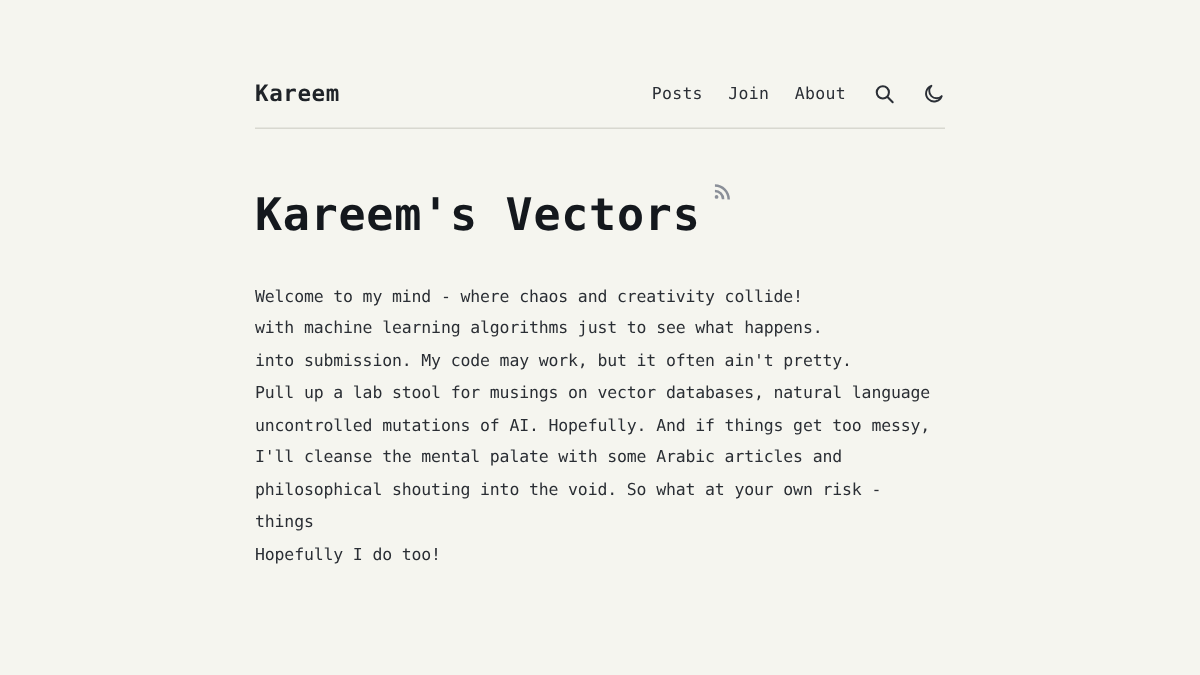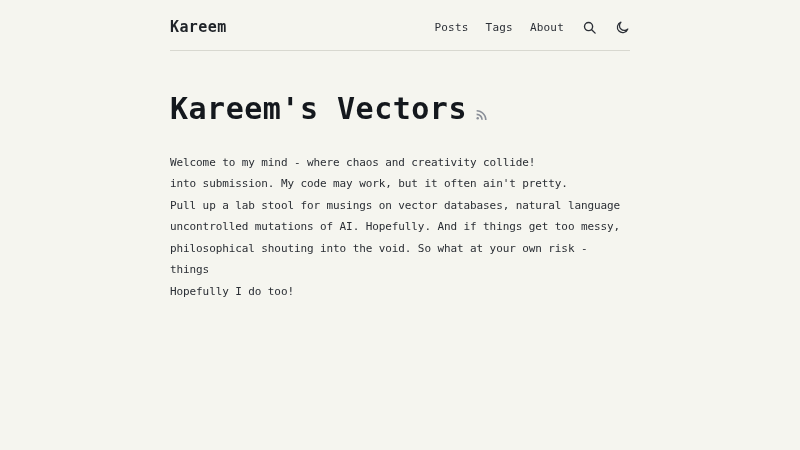--- a/index.html
+++ b/index.html
@@ -26,20 +26,21 @@
     margin: 0 auto;
     padding-top: 18px;
   }
 
   
   .header {
     display: flex;
     align-items: center;
     justify-content: space-between;
     padding-bottom: 14px;
+    margin-top: 35px;
   }
   .brand {
     font-family: "DejaVu Sans Mono", monospace;
     font-weight: bold;
     font-size: 15px;
     letter-spacing: 0.4px;
     color: #1f2328;
     text-decoration: none;
   }
   .nav {
@@ -65,21 +66,21 @@
   }
   .rule {
     border: 0;
     border-top: 1px solid #d8d8d0;
     margin: 0;
   }
 
   
   .title-wrap {
     display: flex;
-    align-items: flex-end;
+    align-items: flex-start;
     gap: 8px;
     margin-top: 40px;
     margin-bottom: 26px;
   }
   .site-title {
     font-family: "DejaVu Sans Mono", monospace;
     font-weight: bold;
     font-size: 30px;
     letter-spacing: 0.5px;
     margin: 0;
@@ -107,21 +108,21 @@
 </head>
 <body>
 
 <div class="page">
   <div class="container">
 
     <div class="header">
       <a class="brand" href="#">Kareem</a>
       <div class="nav">
         <a class="nav-link" href="#">Posts</a>
-        <a class="nav-link" href="#">Tags</a>
+        <a class="nav-link" href="#">Join</a>
         <a class="nav-link" href="#">About</a>
         <span class="nav-icon">
           <svg width="15" height="15" viewBox="0 0 24 24" fill="none" stroke="currentColor" stroke-width="2.2" stroke-linecap="round">
             <circle cx="10.5" cy="10.5" r="6.5"></circle>
             <line x1="15.5" y1="15.5" x2="21" y2="21"></line>
           </svg>
         </span>
         <span class="nav-icon">
           <svg width="15" height="15" viewBox="0 0 24 24" fill="none" stroke="currentColor" stroke-width="2" stroke-linecap="round" stroke-linejoin="round">
             <path d="M20.5 14.5A8.6 8.6 0 1 1 9.5 3.5a7 7 0 0 0 11 11z"></path>
@@ -137,21 +138,23 @@
         <svg width="13" height="13" viewBox="0 0 24 24" fill="currentColor">
           <circle cx="5" cy="19" r="2.3"></circle>
           <path d="M3 10.2v3.1a8.5 8.5 0 0 1 8.5 8.5h3.1A11.6 11.6 0 0 0 3 10.2z"></path>
           <path d="M3 3.5v3.1c8.5 0 15.4 6.9 15.4 15.4H21.5C21.5 11.8 13.2 3.5 3 3.5z"></path>
         </svg>
       </a>
     </div>
 
     <div class="intro">
       <p>Welcome to my mind - where chaos and creativity collide!</p>
+      <p>with machine learning algorithms just to see what happens.</p>
       <p>into submission. My code may work, but it often ain't pretty.</p>
       <p>Pull up a lab stool for musings on vector databases, natural language</p>
       <p>uncontrolled mutations of AI. Hopefully. And if things get too messy,</p>
+      <p>I'll cleanse the mental palate with some Arabic articles and</p>
       <p>philosophical shouting into the void. So what at your own risk - things</p>
       <p>Hopefully I do too!</p>
     </div>
 
   </div>
 </div>
 
 </body></html>

